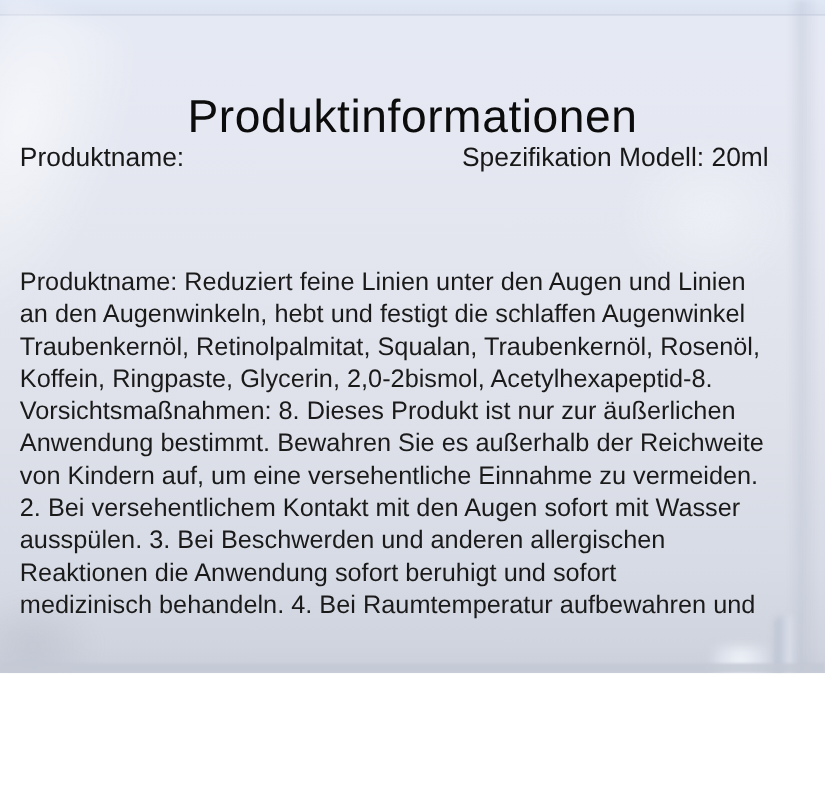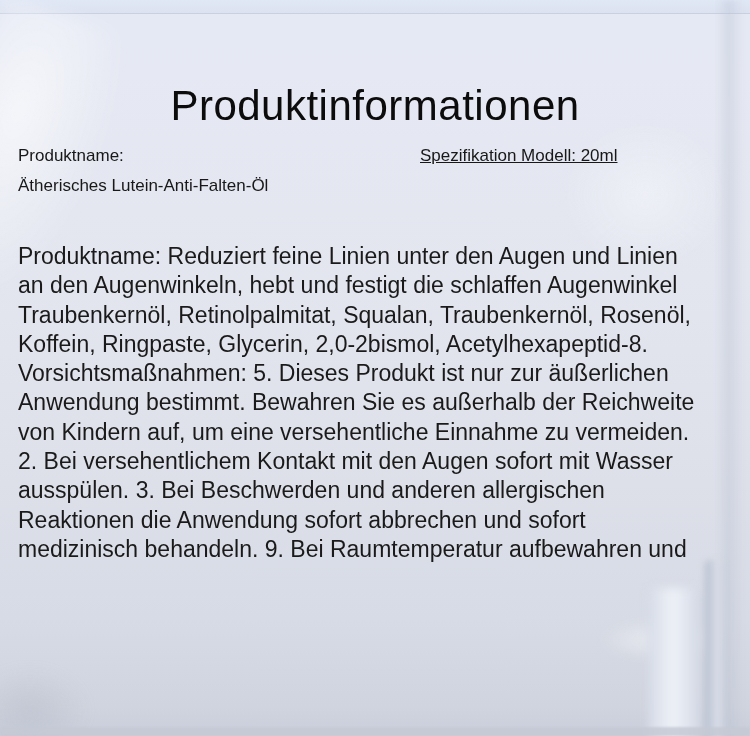--- a/index.html
+++ b/index.html
@@ -3,21 +3,21 @@
 <meta charset="utf-8">
 <style>
   html, body {
     margin: 0;
     padding: 0;
     background: #ffffff;
   }
   .canvas {
     position: relative;
     width: 750px;
-    height: 736px;
+    height: 612px;
     overflow: hidden;
     font-family: "Liberation Sans", "DejaVu Sans", sans-serif;
     background: linear-gradient(180deg,
       #e4e9f4 0%,
       #e6e9f3 10%,
       #e3e6ef 38%,
       #dee1ea 62%,
       #d7dbe5 84%,
       #d0d4de 96%,
       #cacedb 100%);
@@ -78,30 +78,29 @@
   .title {
     position: absolute; top: 54px; left: 0; width: 100%;
     text-align: center;
     font-size: 42px;
     line-height: 48px;
     font-weight: 400;
     letter-spacing: 0.5px;
     color: #0c0c0c;
   }
   .info-row {
-    position: absolute; top: 141px; left: 18px; right: 18px;
-    font-size: 17px;
+    position: absolute; top: 129px; left: 18px; right: 18px;
+    font-size: 24px;
     line-height: 30px;
     color: #181818;
   }
   .info-left div { white-space: nowrap; }
   .spec {
     position: absolute; left: 402px; top: 0;
     white-space: nowrap;
-    text-decoration: underline;
   }
   .description {
     position: absolute; top: 242px; left: 18px; width: 714px;
     font-size: 23px;
     line-height: 29.3px;
     color: #1a1a1a;
   }
   .description .line { white-space: nowrap; }
 </style>
 </head>
@@ -117,32 +116,31 @@
   <div class="bottle-body"></div>
   <div class="bottle-rod"></div>
   <div class="bottomleft-shade"></div>
   <div class="bottom-strip"></div>
 
   <h1 class="title">Produktinformationen</h1>
 
   <div class="info-row">
     <div class="info-left">
       <div>Produktname:</div>
-      <div>Ätherisches Lutein-Anti-Falten-Öl</div>
     </div>
     <div class="spec">Spezifikation Modell: 20ml</div>
   </div>
 
   <div class="description">
     <div class="line">Produktname: Reduziert feine Linien unter den Augen und Linien</div>
     <div class="line">an den Augenwinkeln, hebt und festigt die schlaffen Augenwinkel</div>
     <div class="line">Traubenkernöl, Retinolpalmitat, Squalan, Traubenkernöl, Rosenöl,</div>
     <div class="line">Koffein, Ringpaste, Glycerin, 2,0-2bismol, Acetylhexapeptid-8.</div>
-    <div class="line">Vorsichtsmaßnahmen: 5. Dieses Produkt ist nur zur äußerlichen</div>
+    <div class="line">Vorsichtsmaßnahmen: 8. Dieses Produkt ist nur zur äußerlichen</div>
     <div class="line">Anwendung bestimmt. Bewahren Sie es außerhalb der Reichweite</div>
     <div class="line">von Kindern auf, um eine versehentliche Einnahme zu vermeiden.</div>
     <div class="line">2. Bei versehentlichem Kontakt mit den Augen sofort mit Wasser</div>
     <div class="line">ausspülen. 3. Bei Beschwerden und anderen allergischen</div>
-    <div class="line">Reaktionen die Anwendung sofort abbrechen und sofort</div>
-    <div class="line">medizinisch behandeln. 9. Bei Raumtemperatur aufbewahren und</div>
+    <div class="line">Reaktionen die Anwendung sofort beruhigt und sofort</div>
+    <div class="line">medizinisch behandeln. 4. Bei Raumtemperatur aufbewahren und</div>
   </div>
 
 </div>
 
 </body></html>

